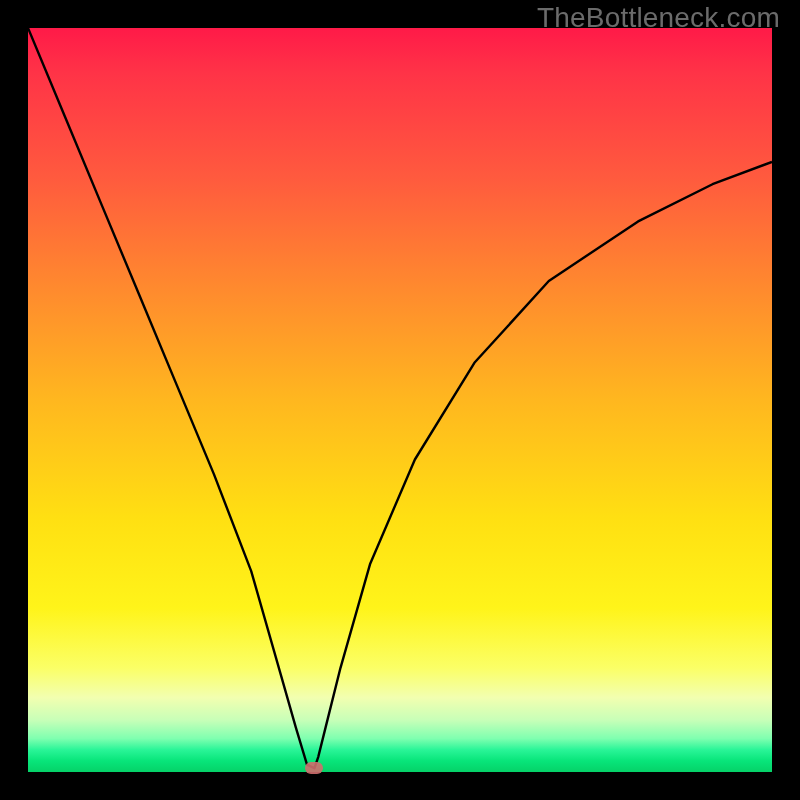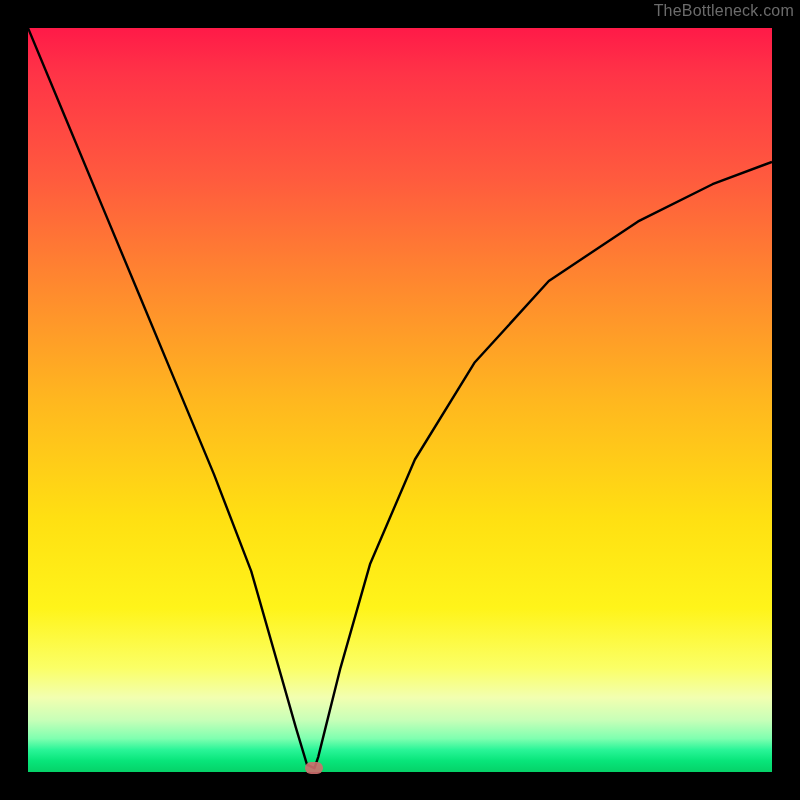--- a/index.html
+++ b/index.html
@@ -54,23 +54,23 @@
     position: absolute;
     width: 18px;
     height: 12px;
     border-radius: 6px;
     background: #cf6e6e;
     opacity: 0.9;
   }
   .watermark {
     position: absolute;
     top: 2px;
-    right: 6px;
+    right: 20px;
     color: #6b6b6b;
-    font-size: 16px;
+    font-size: 28px;
     font-weight: 400;
     letter-spacing: 0.2px;
     user-select: none;
   }
 </style>
 </head>
 <body>
 
 <div class="frame">
   <div class="plot">

